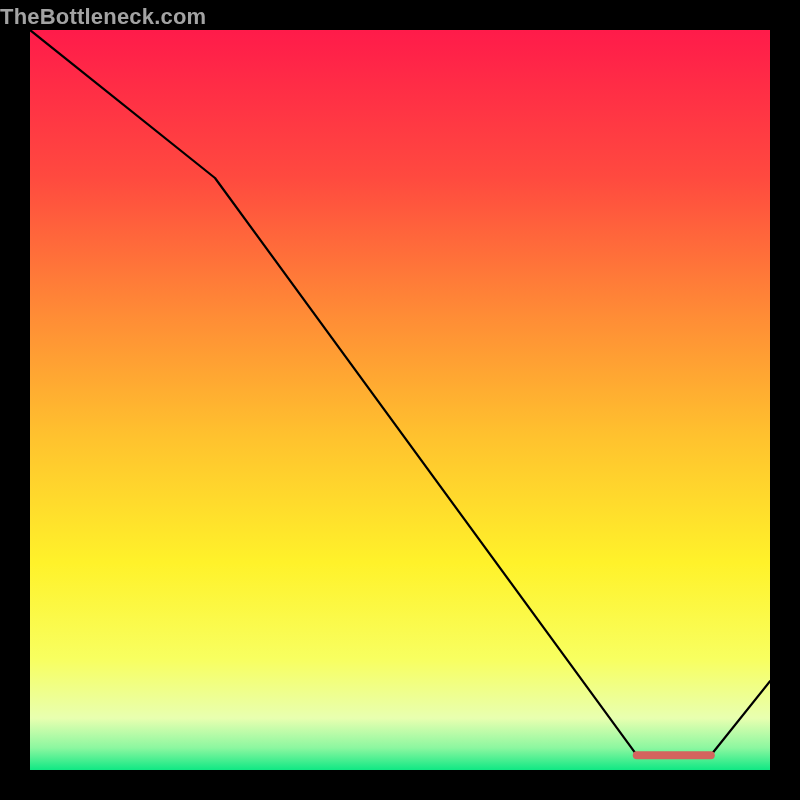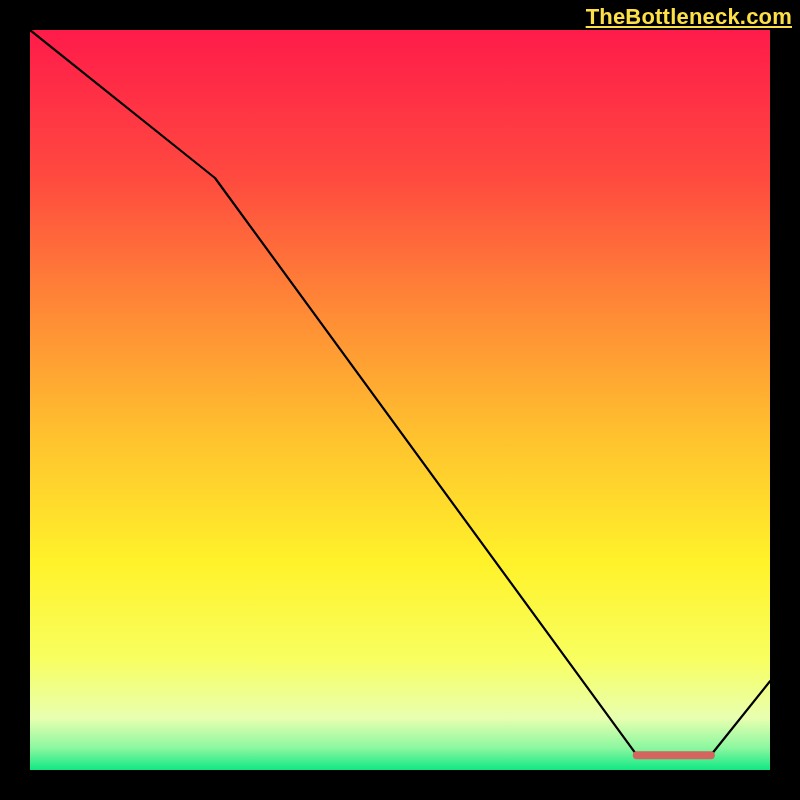--- a/index.html
+++ b/index.html
@@ -14,29 +14,28 @@
   .stage {
     position: relative;
     width: 800px;
     height: 800px;
   }
   .attribution {
     position: absolute;
     top: 4px;
     left: 0;
     width: 800px;
-    text-align: right;
+    text-align: left;
     padding-right: 8px;
     box-sizing: border-box;
-    color: #fde047;
+    color: #a3a3a3;
     font-size: 22px;
     font-weight: 600;
     letter-spacing: 0.2px;
     user-select: none;
-    text-decoration: underline;
   }
   svg.plot {
     position: absolute;
     left: 30px;
     top: 30px;
   }
 </style>
 </head>
 <body>
 <div class="stage">

